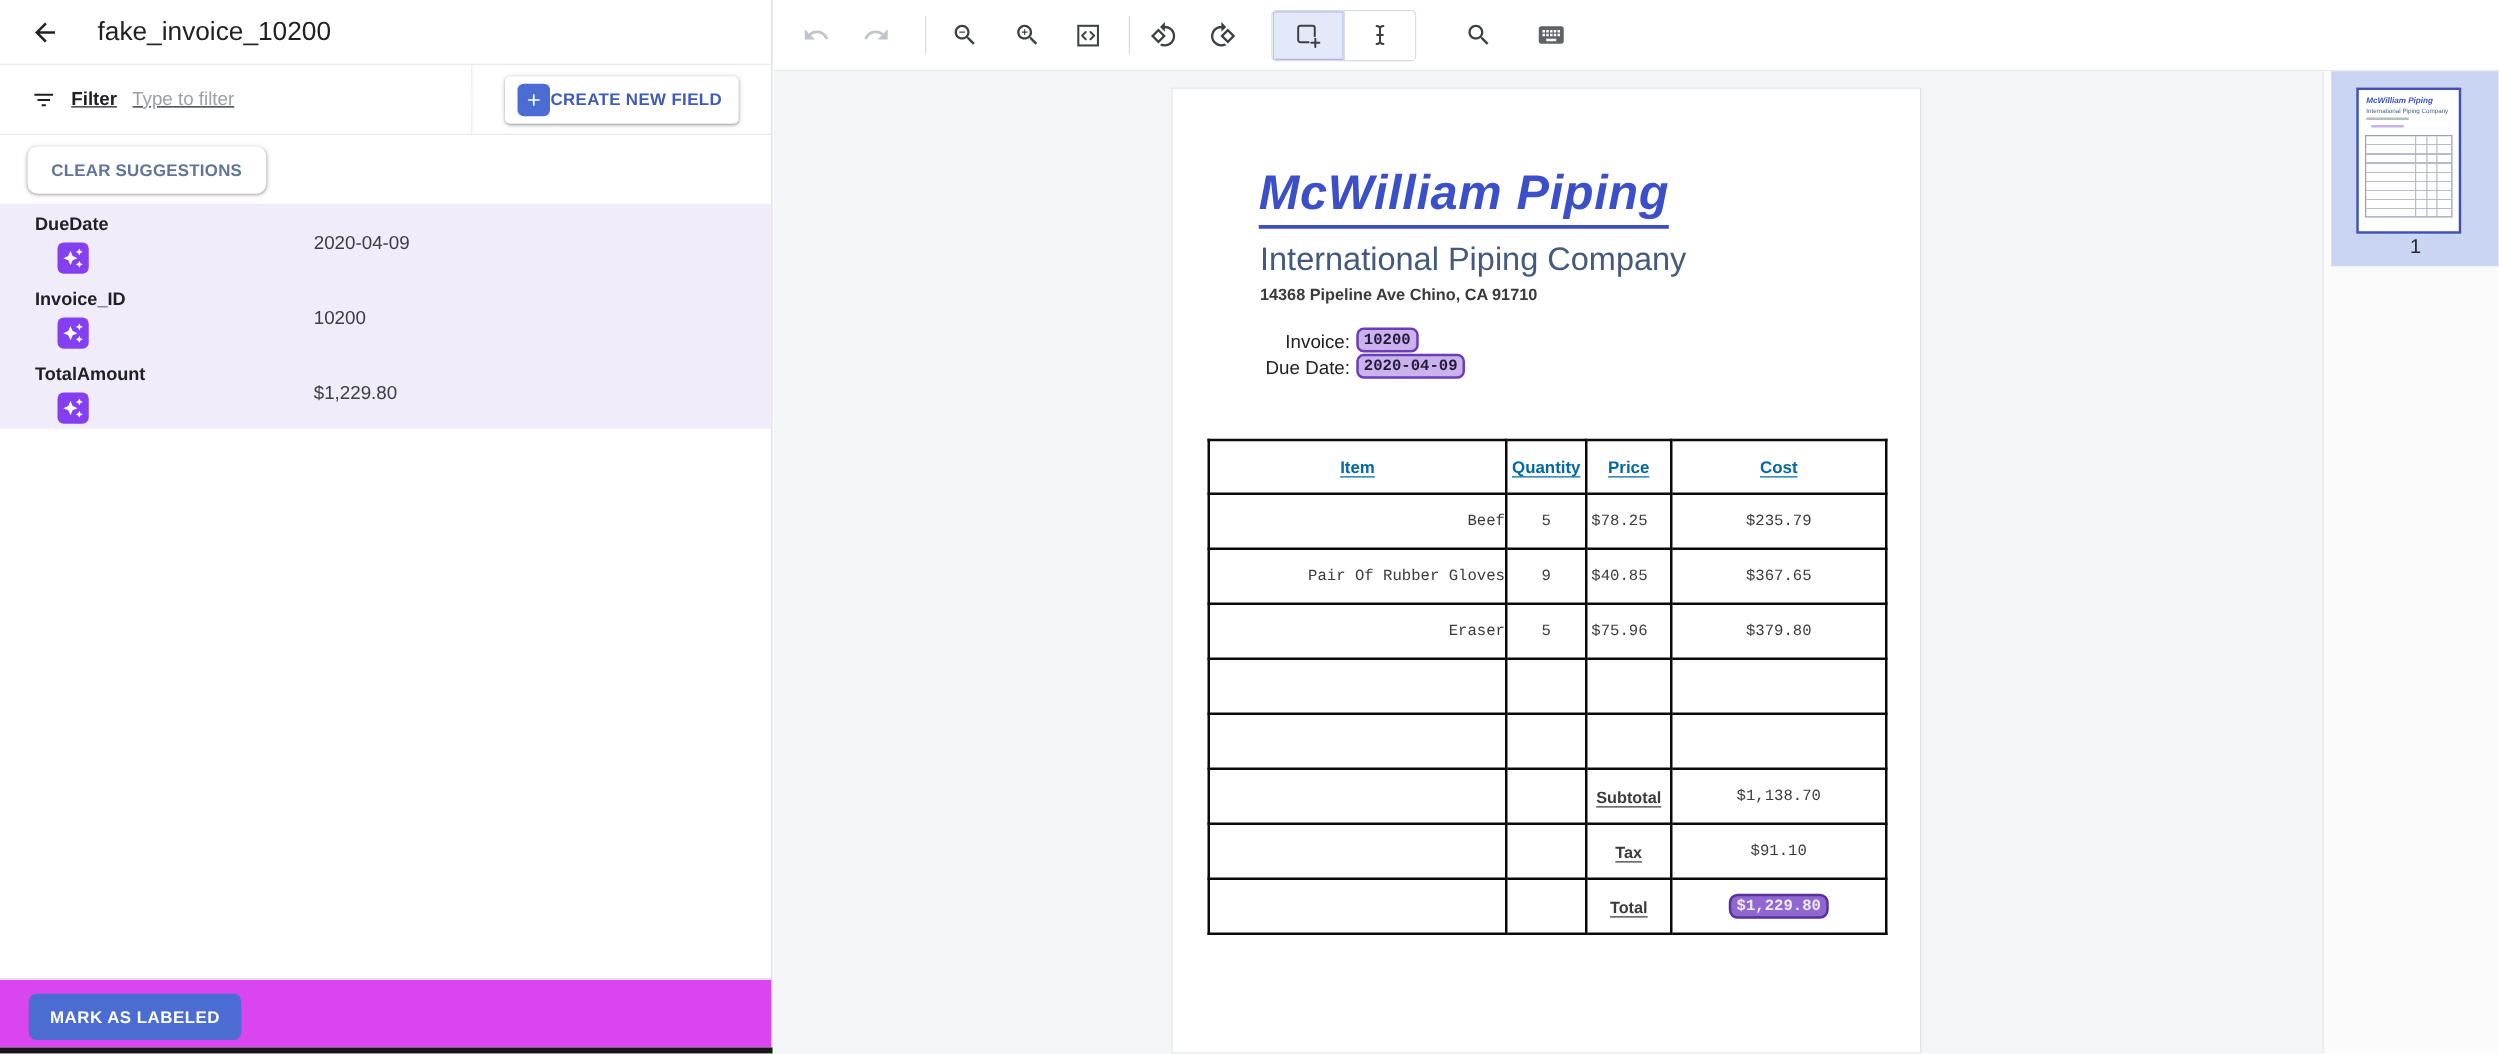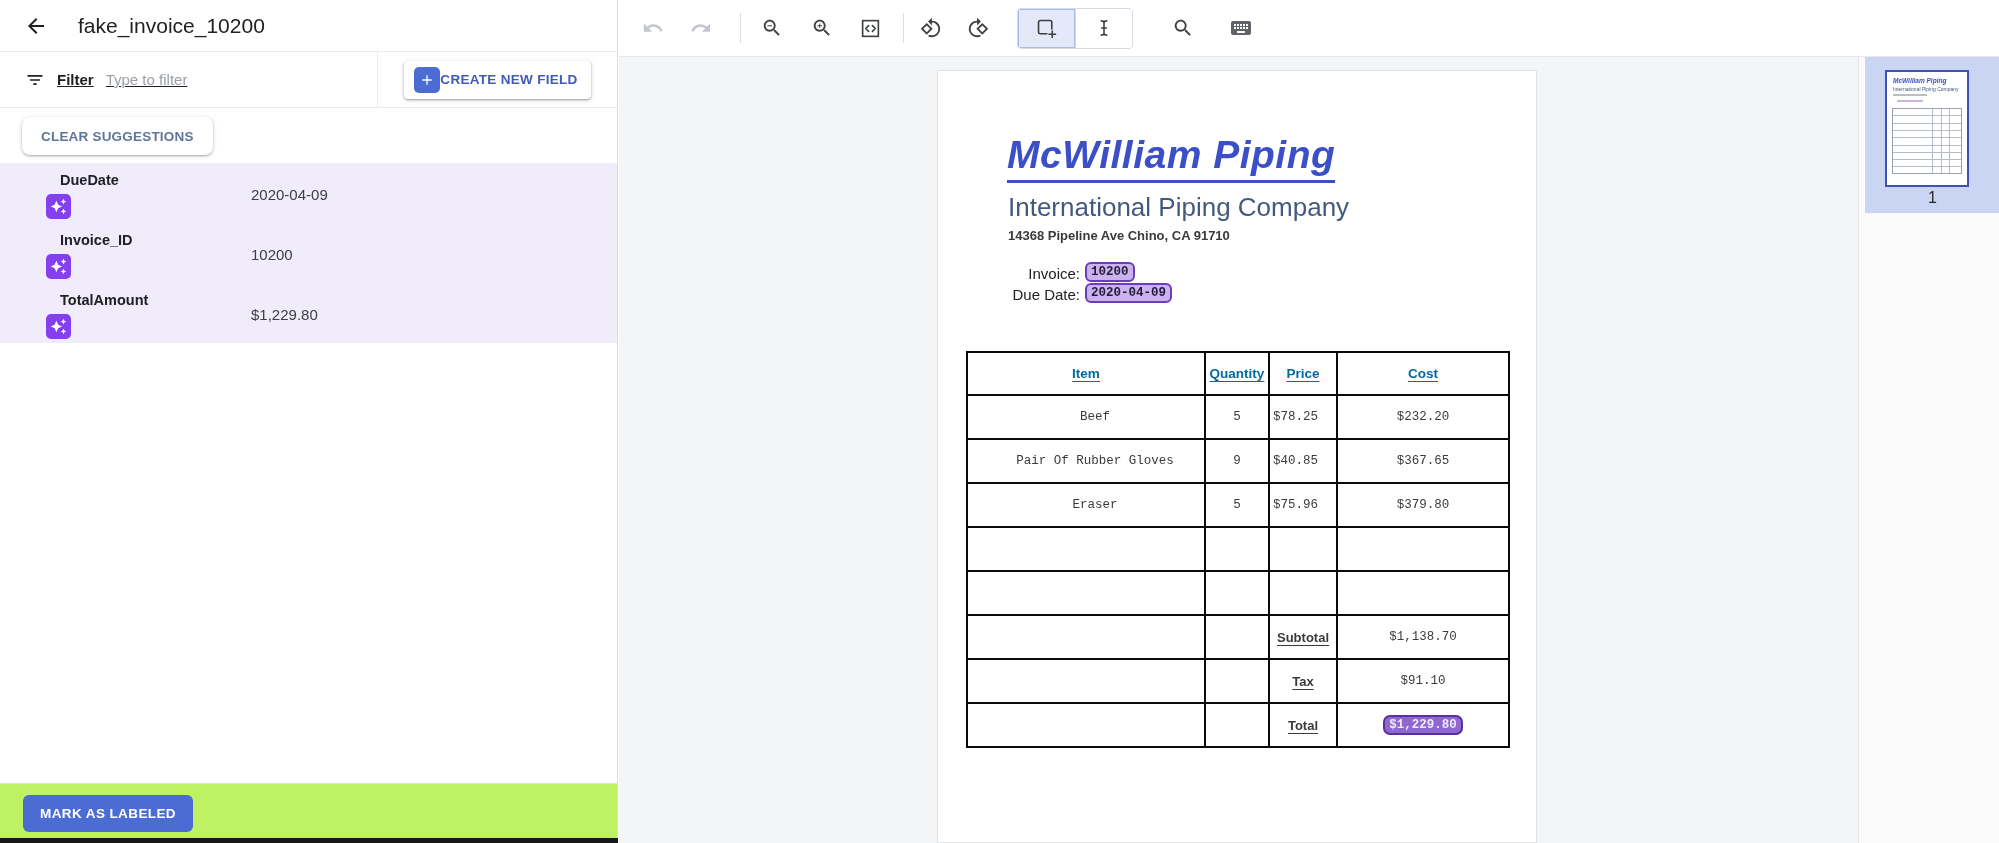--- a/index.html
+++ b/index.html
@@ -22,25 +22,25 @@
   .create-btn { display:flex; align-items:center; background:#fff; border:none; cursor:pointer;
     border-radius:4px; padding:6px 13px 6px 10px; height:38px;
     box-shadow:0 1px 2px rgba(0,0,0,.3), 0 1px 5px rgba(0,0,0,.15); }
   .plus-sq { width:26px; height:26px; background:#4a6cd3; border-radius:5px; display:flex; align-items:center; justify-content:center; color:#fff; }
   .create-label { font-size:13.5px; font-weight:bold; color:#3f5bb7; letter-spacing:.3px; }
   .clear-btn { position:absolute; left:22px; top:117px; height:38px; padding:0 19px; background:#fff; border:none; cursor:pointer;
     border-radius:8px; box-shadow:0 1px 2px rgba(0,0,0,.25), 0 1px 5px rgba(0,0,0,.13);
     font-size:13.5px; font-weight:bold; color:#5f7599; letter-spacing:.2px; font-family:"Liberation Sans",sans-serif; }
   .suggestions { position:absolute; left:0; top:163px; width:100%; height:180px; background:#f1ecfa; }
   .field-row { position:relative; height:60px; cursor:pointer; }
-  .field-name { position:absolute; left:60px; top:9px; font-size:14.5px; font-weight:bold; color:#202124; }
+  .field-name { position:absolute; left:28px; top:9px; font-size:14.5px; font-weight:bold; color:#202124; }
   .field-icon { position:absolute; left:46px; top:31px; width:25px; height:25px; background:#8440f0; border-radius:5px;
     display:flex; align-items:center; justify-content:center; color:#fff; }
   .field-value { position:absolute; left:251px; top:23px; font-size:15px; color:#3c4043; }
-  .panel-footer { position:absolute; left:0; bottom:5px; width:100%; height:55px; background:#bef264; border-top:1px solid #e0e0e0; }
+  .panel-footer { position:absolute; left:0; bottom:5px; width:100%; height:55px; background:#d946ef; border-top:1px solid #e0e0e0; }
   .mark-btn { position:absolute; left:23px; top:11px; width:170px; height:37px; background:#4a6cd3; color:#fff; border:none; cursor:pointer;
     border-radius:6px; font-size:13.5px; font-weight:bold; letter-spacing:.4px; font-family:"Liberation Sans",sans-serif; }
   .bottom-strip { position:absolute; left:0; bottom:0; width:618px; height:5px; background:#171717; }
   
   .toolbar { position:absolute; left:619px; top:0; width:1380px; height:57px; background:#fff; border-bottom:1px solid #e8e8e8;
     display:flex; align-items:center; }
   .tb-btn { width:24px; height:24px; border:none; background:transparent; cursor:pointer; color:#3c4043; display:flex; align-items:center; justify-content:center; padding:0; }
   .tb-btn.disabled { color:#c2c6cb; }
   .tb-sep { width:1px; height:30px; background:#dadce0; }
   .tool-group { display:flex; height:41px; border:1px solid #d7dbe3; border-radius:4px; overflow:hidden; }
@@ -56,21 +56,21 @@
   .inv-address { position:absolute; left:70px; top:157px; font-size:13px; font-weight:bold; color:#3a3a3a; }
   .inv-kv-label { position:absolute; left:0; width:142px; text-align:right; font-size:15px; color:#202124; }
   .pill { position:absolute; left:147px; display:inline-block; font-family:"Liberation Mono","DejaVu Sans Mono",monospace;
     font-size:12.5px; font-weight:bold; color:#241a3d; background:rgba(150,103,220,.5); border:2px solid #6d3cb8;
     border-radius:6px; padding:1px 4px; cursor:pointer; }
   .inv-table { position:absolute; left:28px; top:280px; width:542px; border-collapse:collapse; table-layout:fixed; }
   .inv-table td, .inv-table th { border:2px solid #0a0a0a; overflow:hidden; }
   .inv-table th { height:43px; font-size:13.5px; font-weight:bold; color:#0369a1; text-align:center;
     text-decoration:underline; text-underline-offset:3px;border-radius:17px; }
   .inv-table td { height:44px; font-family:"Liberation Mono","DejaVu Sans Mono",monospace; font-size:12.5px; color:#3b3b3b; }
-  .c-item { text-align:center; padding-left:18px; }
+  .c-item { text-align:right; padding-left:18px; }
   .c-qty  { text-align:center; }
   .c-price{ text-align:left; padding-left:3px; }
   .c-cost { text-align:center; }
   .sum-label { font-family:"Liberation Sans",sans-serif !important; text-align:center; font-weight:bold; color:#111;
     text-decoration:underline; text-underline-offset:3px; font-size:13px !important; }
   .total-pill { display:inline-block; background:rgba(128,82,200,.88); border:2px solid #59319e; color:#f1eafc;
     border-radius:7px; padding:1px 4px; font-weight:bold; cursor:pointer; }
   
   .thumb-strip { position:absolute; left:1858px; top:57px; width:141px; height:786px; background:#fbfbfc; border-left:1px solid #e4e6ea; }
   .thumb-selected { position:absolute; left:6px; top:0; width:135px; height:156px; background:#c9d5f3; cursor:pointer; }
@@ -279,21 +279,21 @@
             <tr>
           <th>Item</th>
           <th>Quantity</th>
           <th>Price</th>
           <th>Cost</th>
         </tr>
         <tr>
           <td class="c-item">Beef</td>
           <td class="c-qty">5</td>
           <td class="c-price">$78.25</td>
-          <td class="c-cost">$232.20</td>
+          <td class="c-cost">$235.79</td>
         </tr>
         <tr>
           <td class="c-item">Pair Of Rubber Gloves</td>
           <td class="c-qty">9</td>
           <td class="c-price">$40.85</td>
           <td class="c-cost">$367.65</td>
         </tr>
         <tr>
           <td class="c-item">Eraser</td>
           <td class="c-qty">5</td>

